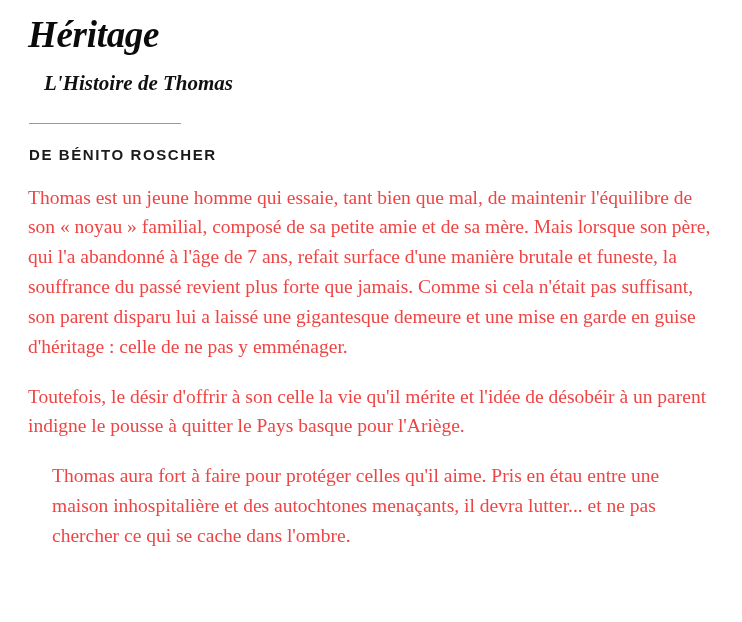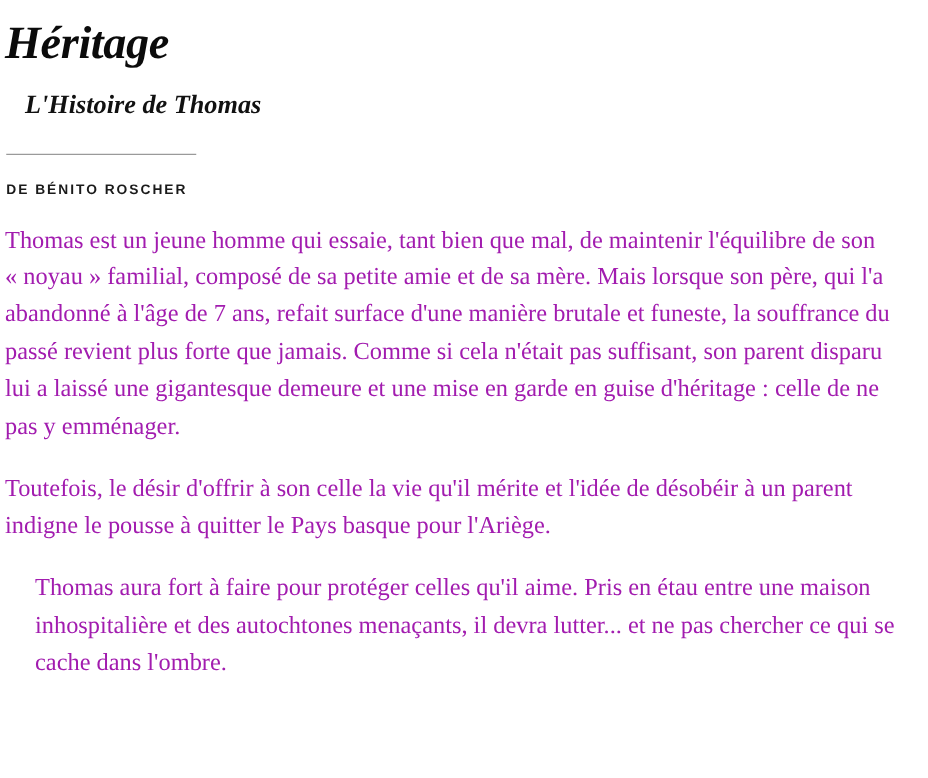--- a/index.html
+++ b/index.html
@@ -8,21 +8,21 @@
     background: #ffffff;
   }
   body {
     width: 742px;
     height: 622px;
     overflow: hidden;
     font-family: "Liberation Serif", serif;
     color: #111111;
   }
   .page {
-    padding: 14px 24px 0 4px;
+    padding: 14px 24px 0 28px;
     box-sizing: border-box;
     width: 742px;
   }
   .title {
     font-family: "Liberation Serif", serif;
     font-style: italic;
     font-weight: bold;
     font-size: 37px;
     line-height: 1.12;
     letter-spacing: -0.3px;
@@ -39,32 +39,32 @@
   }
   .rule {
     width: 152px;
     height: 0;
     border-top: 1px solid #9a9a9a;
     margin: 26px 0 22px 1px;
   }
   .byline {
     font-family: "Liberation Sans", sans-serif;
     font-weight: bold;
-    font-size: 11px;
+    font-size: 15px;
     letter-spacing: 1.6px;
     color: #1a1a1a;
     margin: 0 0 20px 1px;
     text-transform: uppercase;
   }
   .body p {
     font-family: "Liberation Serif", serif;
     font-size: 19.5px;
     line-height: 1.53;
     margin: 0 0 20px 0;
-    color: #a21caf;
+    color: #ef4444;
     max-width: 710px;
     text-align: left;
   }
   .body p:last-child {
     margin-bottom: 0;
     margin-left: 24px;
   }
 </style>
 </head>
 <body>

